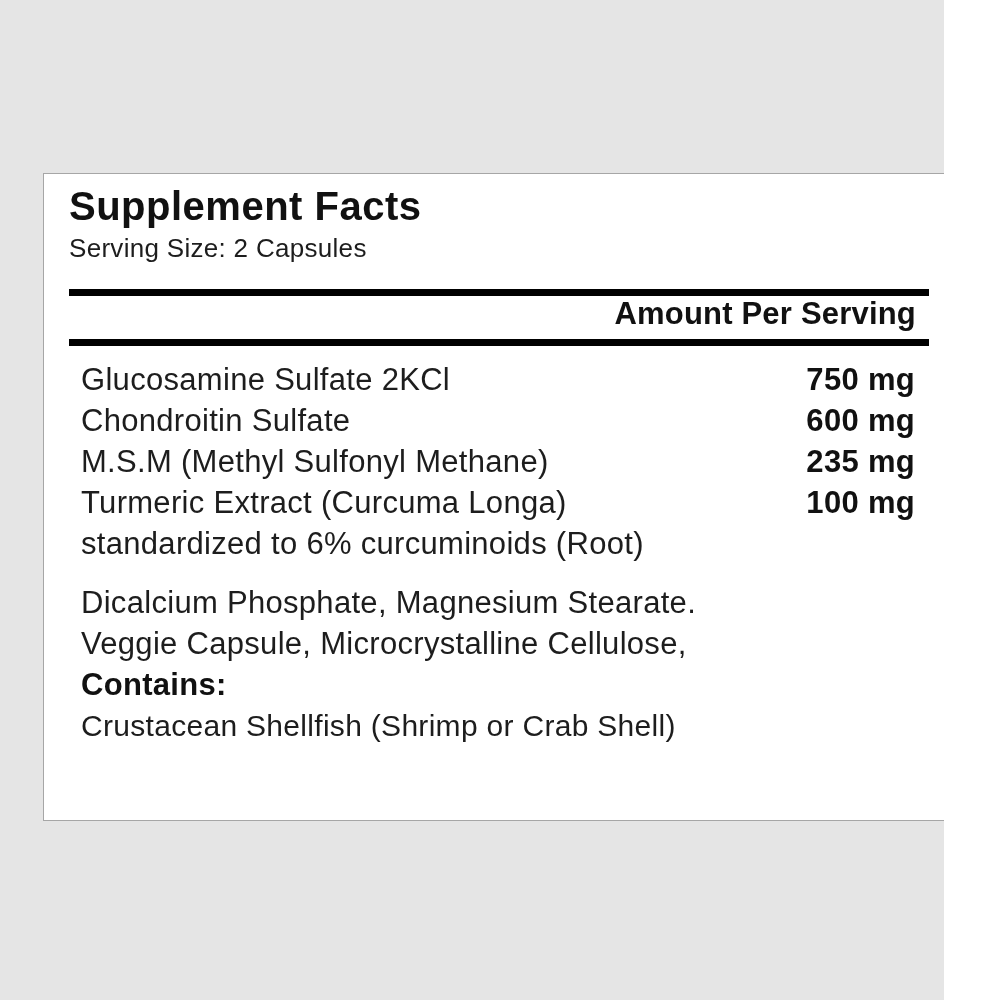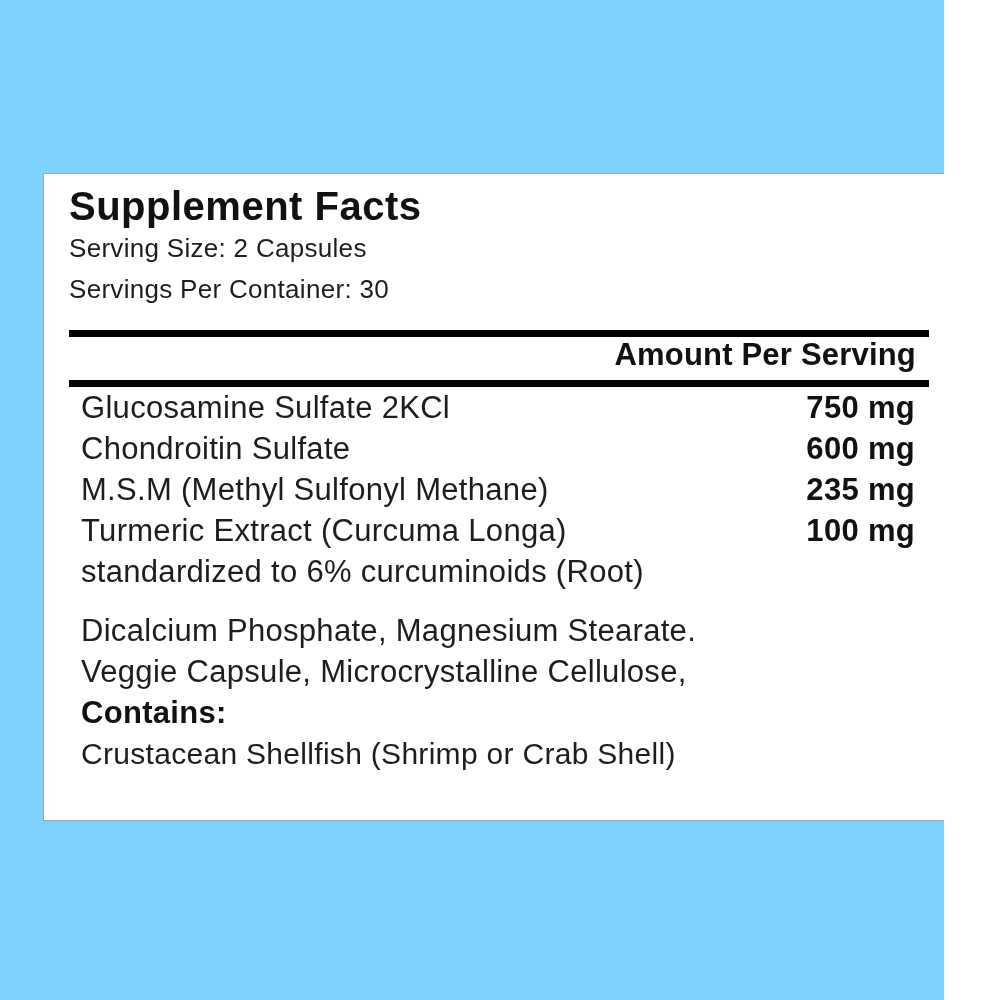--- a/index.html
+++ b/index.html
@@ -5,21 +5,21 @@
   * { margin: 0; padding: 0; box-sizing: border-box; }
   html, body {
     width: 1000px; height: 1000px;
     background: #ffffff;
     font-family: "Liberation Sans", sans-serif;
     color: #1d1d1d;
   }
   .canvas {
     position: relative;
     width: 944px; height: 1000px;
-    background: #7dd3fc;
+    background: #e5e5e5;
     overflow: hidden;
     padding-left: 17px;
   }
   .label-box {
     position: absolute;
     left: 43px; top: 173px;
     width: 913px; height: 648px;
     background: #ffffff;
     border: 1px solid #a6a6a6;
     padding: 10px 26px 0 25px;
@@ -48,20 +48,21 @@
     justify-content: flex-end;
     padding-right: 13px;
   }
   .amount-header {
     font-size: 31px;
     font-weight: bold;
     color: #111111;
     letter-spacing: 0.2px;
   }
   .rows {
+    margin-top: 13px;
     padding-left: 12px;
     padding-right: 14px;
   }
   .row {
     display: flex;
     justify-content: space-between;
     align-items: baseline;
     font-size: 31px;
     line-height: 41px;
     letter-spacing: 0.3px;
@@ -103,21 +104,20 @@
 </head>
 <body>
 
 <div class="canvas">
   <div class="label-box">
 
     <div class="title">Supplement Facts</div>
 
     <div class="serving-line">Serving Size: 2 Capsules</div>
 
-    <div class="serving-line">Servings Per Container: 30</div>
 
     <div class="rule rule-top"></div>
 
     <div class="amount-header-band">
       <span class="amount-header">Amount Per Serving</span>
     </div>
 
     <div class="rule"></div>
 
     <div class="rows">

